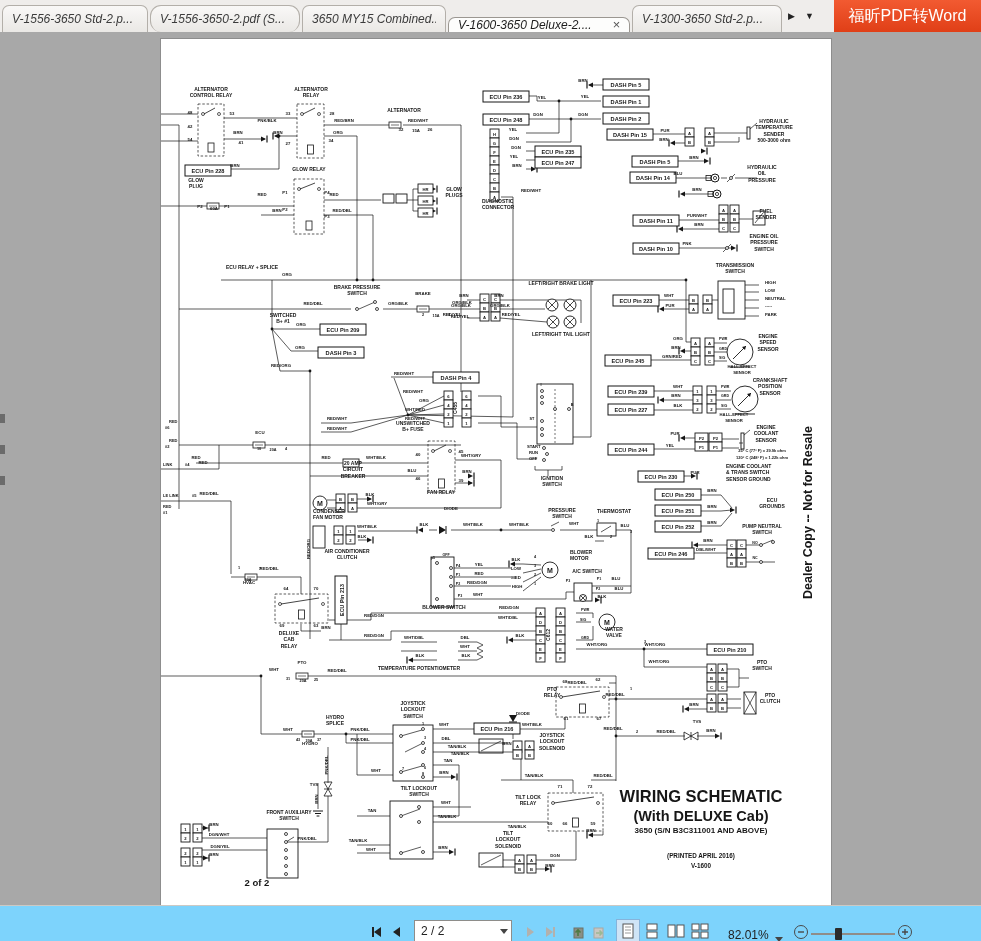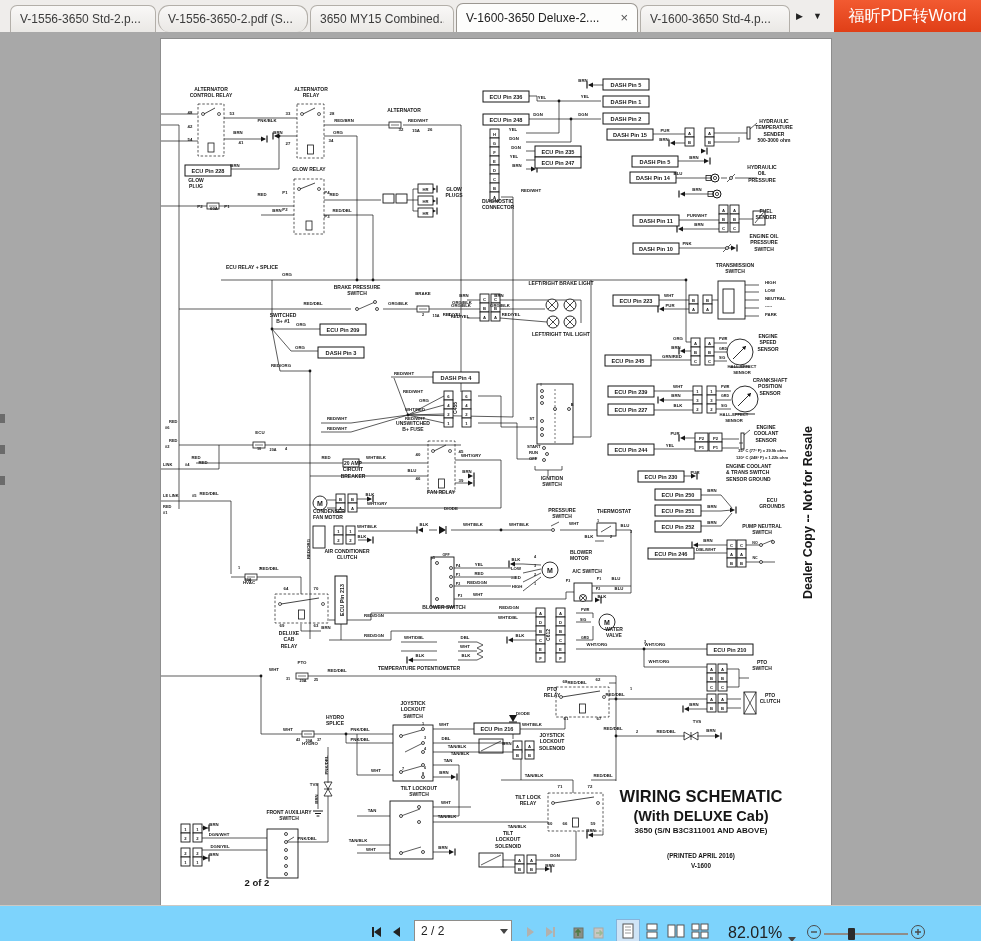--- a/index.html
+++ b/index.html
@@ -1,23 +1,23 @@
 <!DOCTYPE html>
 <html><head>
 <meta charset="utf-8">
 <style>
   html,body{margin:0;padding:0;background:#e4e2df;font-family:"Liberation Sans",sans-serif;}
   #win{position:relative;width:981px;height:941px;background:#a8a8a8;overflow:hidden;}
   
   #tabbar{position:absolute;left:0;top:0;width:981px;height:32px;background:#efedeb;display:flex;align-items:flex-end;}
-  #tabs{display:flex;align-items:flex-end;height:32px;padding-left:10px;}
+  #tabs{display:flex;align-items:flex-end;height:32px;padding-left:2px;font-style:italic;}
   .tab{height:27px;margin-right:2px;display:flex;align-items:center;justify-content:space-between;
        padding:0 9px;box-sizing:border-box;border:1px solid #b3afa9;border-bottom:none;
        border-radius:7px 7px 0 0;background:linear-gradient(#f9f8f7,#eae8e5);cursor:default;overflow:hidden;}
-  .tab.active{background:#fdfdfc;border-color:#9b9791;height:29px;}
+  .tab.active{background:#fdfdfc;border-color:#9b9791;height:15px;}
   .tlbl{font-size:12px;color:#3b3b3b;white-space:nowrap;overflow:hidden;}
   .tab.active .tlbl{color:#1d1d1d;}
   .tclose{font-size:13px;color:#555;margin-left:8px;line-height:10px;}
   #tabarrows{display:flex;align-items:center;height:32px;margin-left:4px;gap:10px;}
   #tabarrows span{font-size:9px;color:#222;}
   #convertbtn{position:absolute;right:0;top:0;height:32px;width:147px;border:none;
       background:linear-gradient(#f25a31,#e03f17);color:#fff;font-weight:normal;font-size:16px;
       white-space:nowrap;overflow:hidden;font-family:"Liberation Sans",sans-serif;padding:0 2px;}
   
   #canvas{position:absolute;left:0;top:32px;width:981px;height:873px;background:#a8a8a8;}
@@ -28,21 +28,21 @@
   #statusbar{position:absolute;left:0;top:905px;width:981px;height:36px;background:#7dd3fc;border-top:1px solid #ccc9c4;
      display:flex;align-items:flex-end;}
   .sb-gap{width:8px;flex:0 0 auto;}
   .sb-btn{width:20px;height:20px;display:flex;align-items:center;justify-content:center;flex:0 0 auto;}
   #pagebox{width:96px;height:20px;background:#fff;border:1px solid #8e8d8a;display:flex;align-items:center;flex:0 0 auto;}
   #pagebox .pval{flex:1;font-size:12px;color:#222;padding-left:6px;}
   #pagebox .caret{width:14px;height:100%;display:flex;align-items:center;justify-content:center;}
   .caret-down{width:0;height:0;border-left:4px solid transparent;border-right:4px solid transparent;border-top:5px solid #444;}
   .viewbtn{width:22px;height:21px;display:flex;align-items:center;justify-content:center;border:1px solid transparent;flex:0 0 auto;}
   .viewbtn.active{background:#cfe4f6;border:1px solid #86b3da;}
-  #zoomtext{font-size:16px;color:#222;flex:0 0 auto;}
+  #zoomtext{font-size:12px;color:#222;flex:0 0 auto;}
   #slider{width:84px;height:16px;position:relative;flex:0 0 auto;}
   #slider .track{position:absolute;left:0;right:0;top:7px;height:2px;background:#8f8d89;}
   #slider .handle{position:absolute;left:24px;top:2px;width:7px;height:12px;background:#2b2b2b;border-radius:1px;}
 </style>
 </head>
 <body>
 
 <div id="win">
 
   <div id="tabbar">
@@ -54,21 +54,21 @@
           <span class="tlbl">V-1556-3650-2.pdf (S...</span>
         </div>
         <div class="tab" style="flex: 0 0 144px; width: 144px;">
           <span class="tlbl">3650 MY15 Combined...</span>
         </div>
         <div class="tab active" style="flex: 0 0 182px; width: 182px;">
           <span class="tlbl">V-1600-3650 Deluxe-2....</span>
           <span class="tclose">×</span>
         </div>
         <div class="tab" style="flex: 0 0 150px; width: 150px;">
-          <span class="tlbl">V-1600-3650 Std-4.p...</span>
+          <span class="tlbl">V-1300-3650 Std-2.p...</span>
         </div>
       </div>
     <div id="tabarrows">
       <span>▶</span>
       <span>▼</span>
     </div>
     <button id="convertbtn">福昕PDF转Word</button>
   </div>
 
   <div id="canvas">

